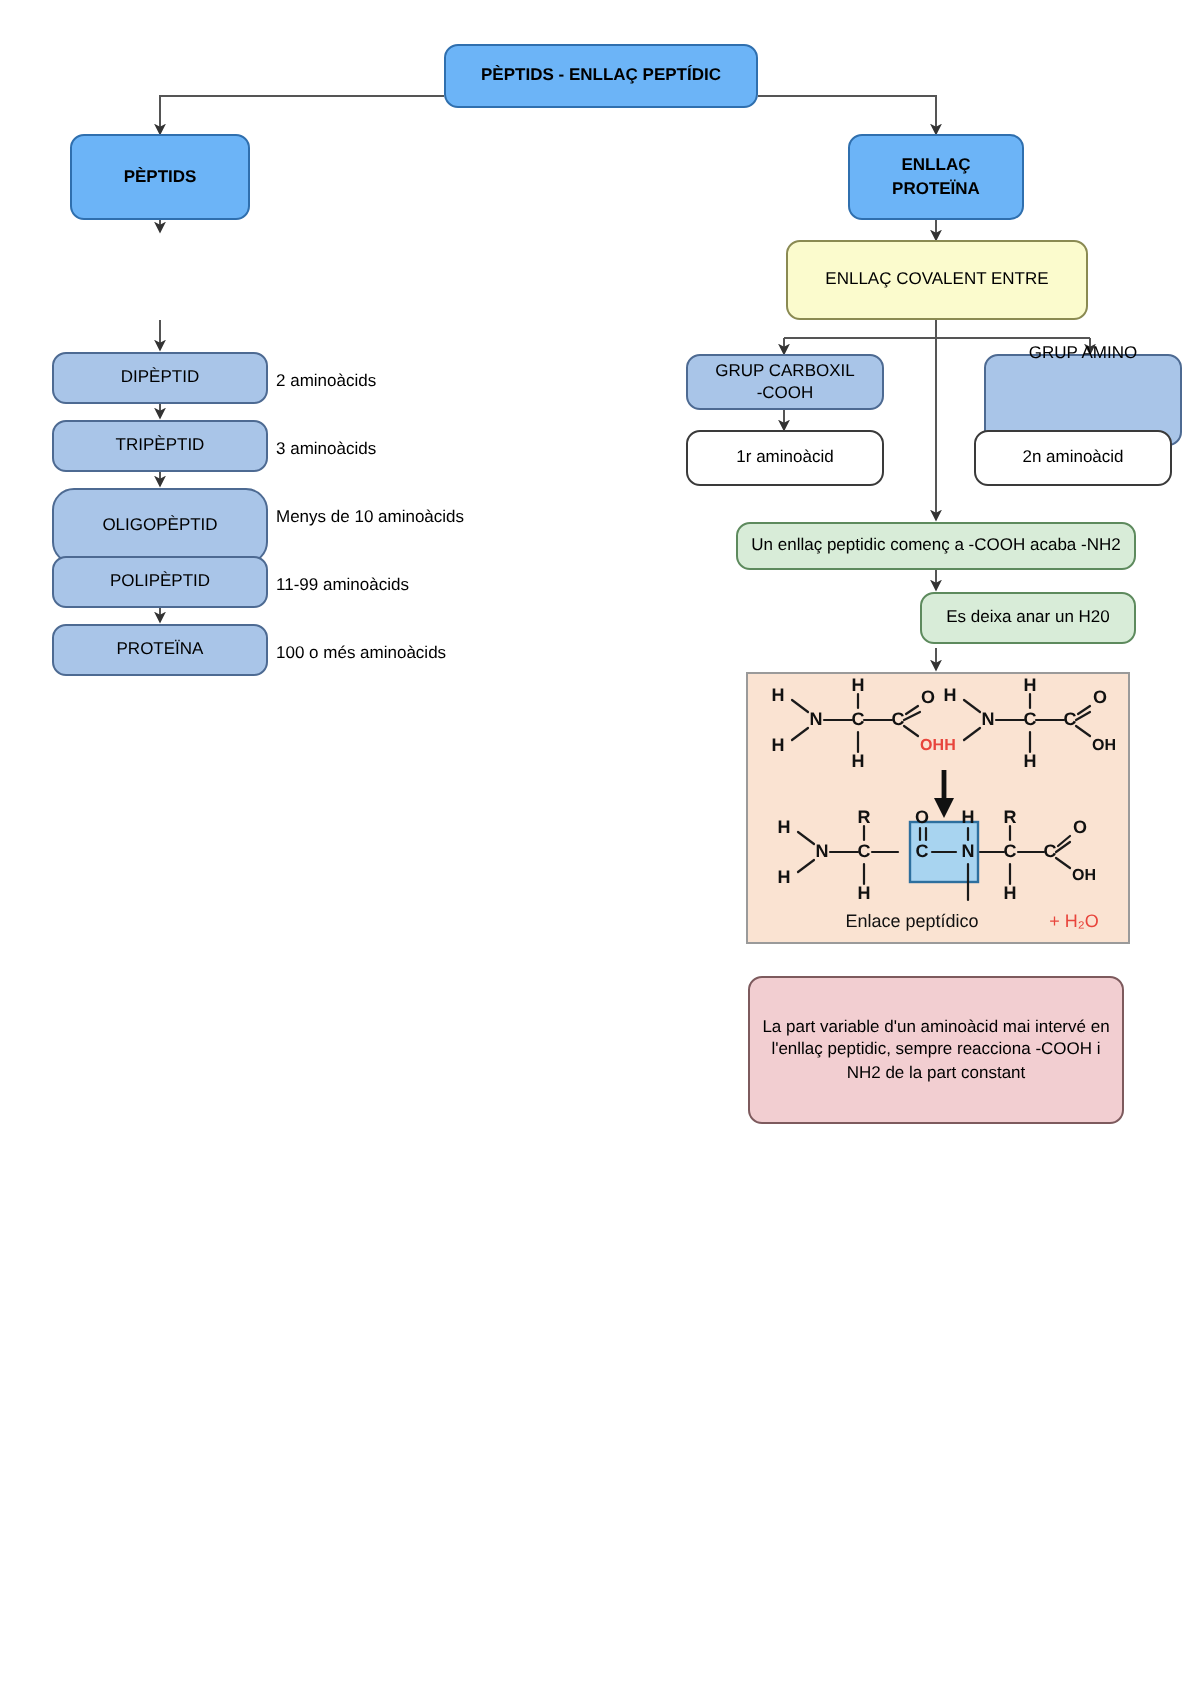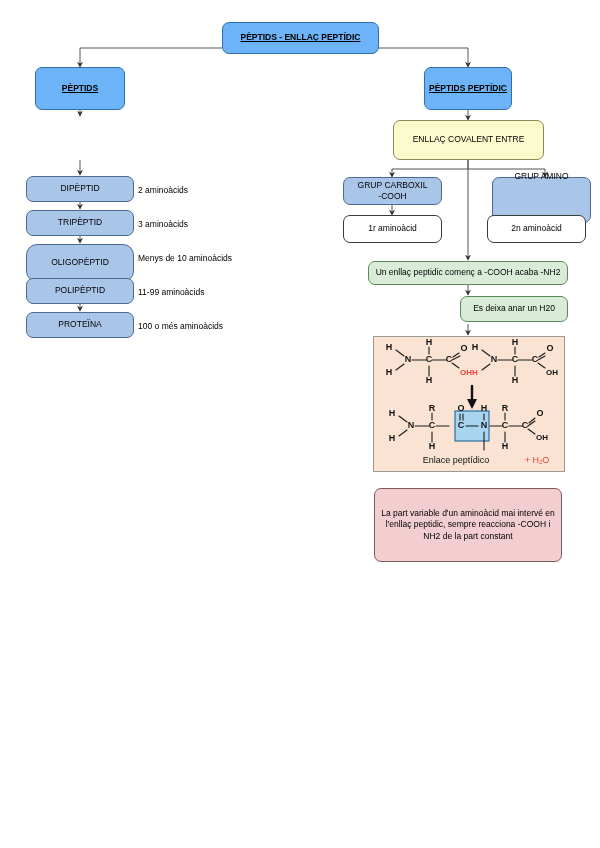--- a/index.html
+++ b/index.html
@@ -11,21 +11,21 @@
   .canvas{position:absolute;left:0;top:0;width:600px;height:848px;}
   svg.wires{position:absolute;left:0;top:0;width:600px;height:848px;pointer-events:none;}
   .node{
     position:absolute;box-sizing:border-box;
     display:flex;align-items:center;justify-content:center;text-align:center;
     border:1px solid #4a4a4a;border-radius:7px;
     font-size:8.5px;line-height:1.35;
     padding:2px 4px;
     z-index:2;
   }
-  .node.bold{font-weight:bold;text-decoration:underline;}
+  .node.bold{font-weight:bold;}
   .blue-bright{background:#6cb4f7;border-color:#2f6fae;}
   .blue-soft{background:#a9c5e8;border-color:#4d6a92;}
   .yellow{background:#fbfbcd;border-color:#8a8a52;}
   .green{background:#d8ecd8;border-color:#5d8a5d;}
   .white{background:#ffffff;border-color:#3a3a3a;}
   .pink{background:#f2ced1;border-color:#7d5a5d;}
   .label{
     position:absolute;font-size:8.5px;line-height:1.3;
     text-align:left;color:#000;z-index:2;white-space:nowrap;
   }
@@ -108,21 +108,21 @@
     <span>POLIPÈPTID</span>
   </div>
   <div class="label" style="left:138px;top:287px;">11-99 aminoàcids</div>
 
   <div class="node blue-soft" style="left:26px;top:312px;width:108px;height:26px;">
     <span>PROTEÏNA</span>
   </div>
   <div class="label" style="left:138px;top:321px;">100 o més aminoàcids</div>
 
   <div class="node blue-bright bold" style="left:424px;top:67px;width:88px;height:43px;">
-    <span>PÈPTIDS PEPTÍDIC</span>
+    <span>ENLLAÇ PROTEÏNA</span>
   </div>
 
   <div class="node yellow" style="left:393px;top:120px;width:151px;height:40px;">
     <span>ENLLAÇ COVALENT ENTRE</span>
   </div>
 
   <div class="node blue-soft" style="left:343px;top:177px;width:99px;height:28px;flex-direction:column;">
     <span>GRUP CARBOXIL</span>
     <span>-COOH</span>
   </div>

